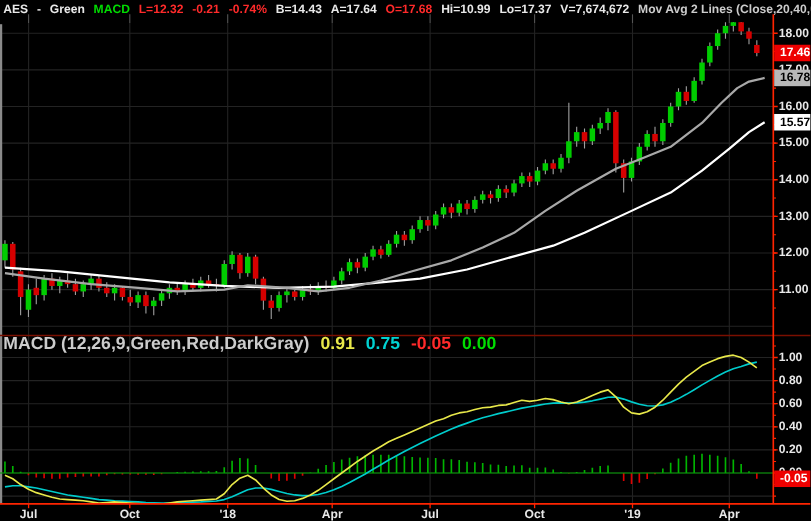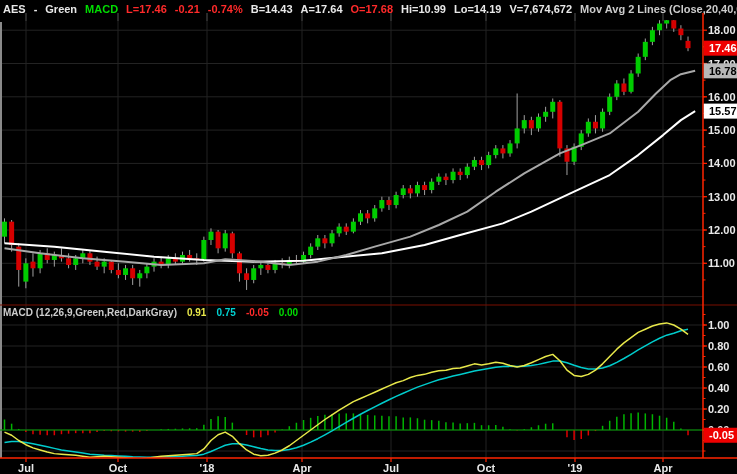--- a/index.html
+++ b/index.html
@@ -1,42 +1,42 @@
 <!DOCTYPE html>
 <html><head>
 <meta charset="utf-8">
 <style>
   html,body{margin:0;padding:0;background:#000;}
   #app{position:relative;width:737px;height:474px;background:#000;overflow:hidden;
        font-family:"Liberation Sans",sans-serif;padding-left:28px;}
   .hdr{position:absolute;top:1px;left:3px;width:734px;height:15px;display:flex;gap:8px;
        font-size:11px;font-weight:700;white-space:nowrap;overflow:hidden;align-items:center;}
   .macd-row{position:absolute;top:306px;left:3px;height:13px;display:flex;gap:10px;
-       font-size:10px;font-weight:700;white-space:nowrap;align-items:center;z-index:3;justify-content:center;}
+       font-size:16px;font-weight:700;white-space:nowrap;align-items:center;z-index:3;justify-content:center;}
   .c-white{color:#e8e8e8}.c-red{color:#ff2a2a}.c-green{color:#00dd00}
   .c-dim{color:#cccccc}.c-yellow{color:#e8e84a}.c-cyan{color:#00d2d2}
   svg{position:absolute;top:0;left:0;z-index:1;}
 </style>
 </head>
 <body>
 
 <div id="app">
   <div class="hdr" id="hdr">
       <span class="c-white">AES</span>
       <span class="c-white">-</span>
       <span class="c-white">Green</span>
       <span class="c-green">MACD</span>
-      <span class="c-red">L=17.46</span>
+      <span class="c-red">L=12.32</span>
       <span class="c-red">-0.21</span>
       <span class="c-red">-0.74%</span>
       <span class="c-white">B=14.43</span>
       <span class="c-white">A=17.64</span>
       <span class="c-red">O=17.68</span>
       <span class="c-white">Hi=10.99</span>
-      <span class="c-white">Lo=14.19</span>
+      <span class="c-white">Lo=17.37</span>
       <span class="c-white">V=7,674,672</span>
       <span class="c-dim">Mov Avg 2 Lines (Close,20,40,0</span>
     </div>
 
   <svg id="chart" width="737" height="474">
       <defs>
         <clipPath id="mainClip">
           <rect x="0" y="20" width="703" height="285"></rect>
         </clipPath>
         <clipPath id="macdClip">

